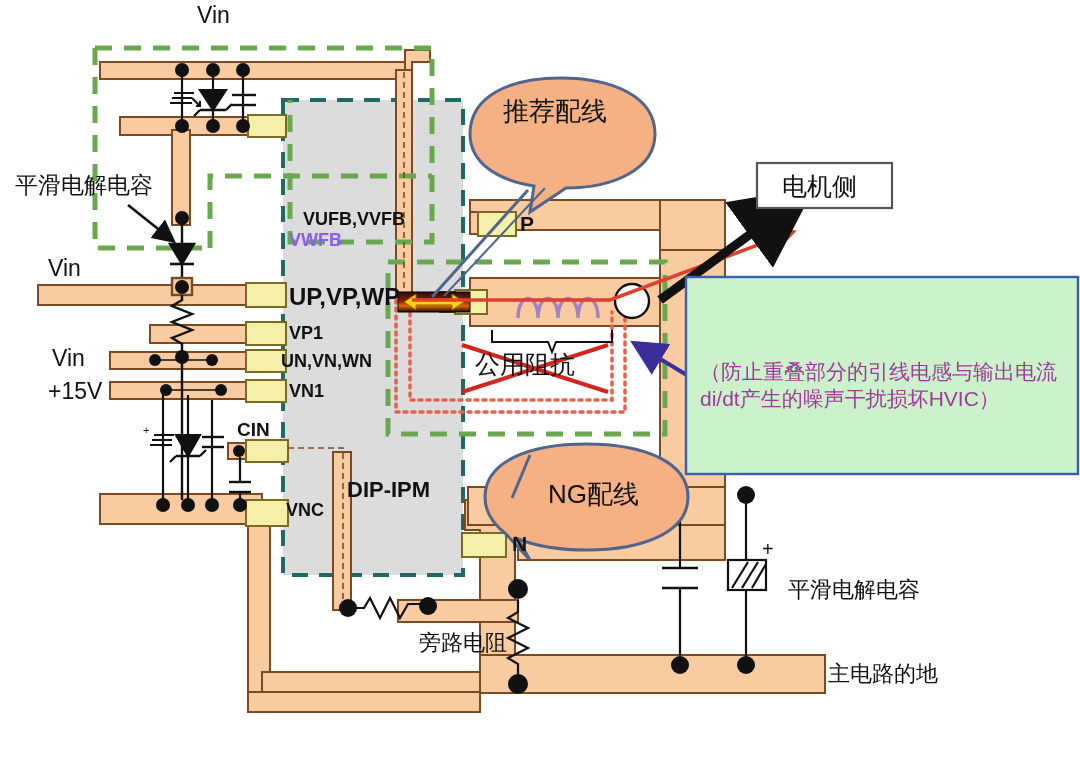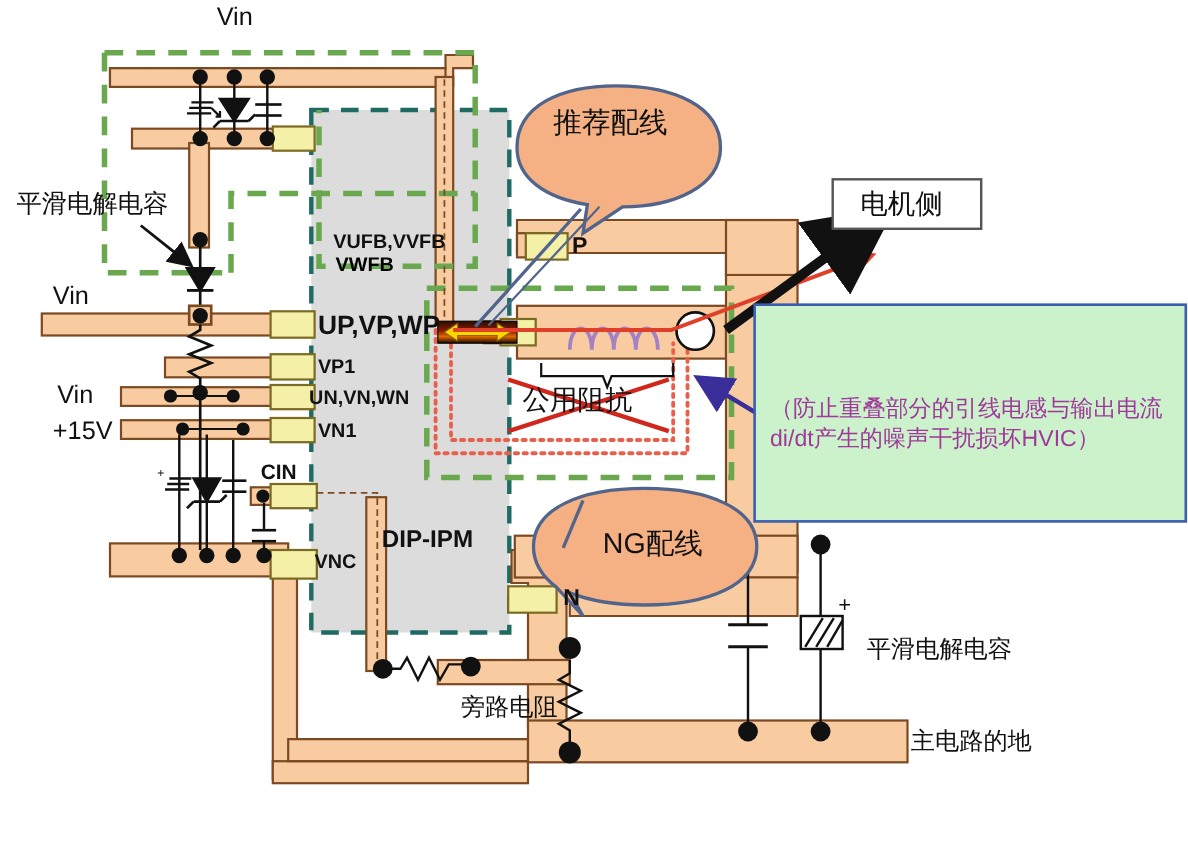--- a/index.html
+++ b/index.html
@@ -285,21 +285,21 @@
 
   <div class="lbl" style="left:48px;top:255px;font-size:23px;color:#111;">Vin</div>
 
   <div class="lbl" style="left:52px;top:345px;font-size:23px;color:#111;">Vin</div>
 
   <div class="lbl" style="left:48px;top:378px;font-size:23px;color:#111;">+15V</div>
 
   <div class="lbl" style="left:237px;top:419px;font-size:19px;color:#111;font-weight:bold;">CIN</div>
 
   <div class="lbl" style="left:289px;top:209px;font-size:18px;color:#111;font-weight:bold;margin-left:14px;">VUFB,VVFB</div>
-  <div class="lbl" style="left:289px;top:230px;font-size:18px;color:#000000;font-weight:bold;margin-left:16px;">VWFB</div>
+  <div class="lbl" style="left:289px;top:230px;font-size:18px;color:#8b5cf6;font-weight:bold;">VWFB</div>
   <div class="lbl" style="left:289px;top:283px;font-size:24px;color:#111;font-weight:bold;">UP,VP,WP</div>
   <div class="lbl" style="left:289px;top:323px;font-size:18px;color:#111;font-weight:bold;">VP1</div>
   <div class="lbl" style="left:281px;top:351px;font-size:18px;color:#111;font-weight:bold;">UN,VN,WN</div>
   <div class="lbl" style="left:289px;top:381px;font-size:18px;color:#111;font-weight:bold;">VN1</div>
   <div class="lbl" style="left:286px;top:500px;font-size:18px;color:#111;font-weight:bold;">VNC</div>
   <div class="lbl" style="left:520px;top:212px;font-size:21px;color:#111;font-weight:bold;">P</div>
   <div class="lbl" style="left:512px;top:532px;font-size:21px;color:#111;font-weight:bold;">N</div>
 
   <div class="lbl" style="left:347px;top:477px;font-size:22px;color:#111;font-weight:bold;">DIP-IPM</div>
 

